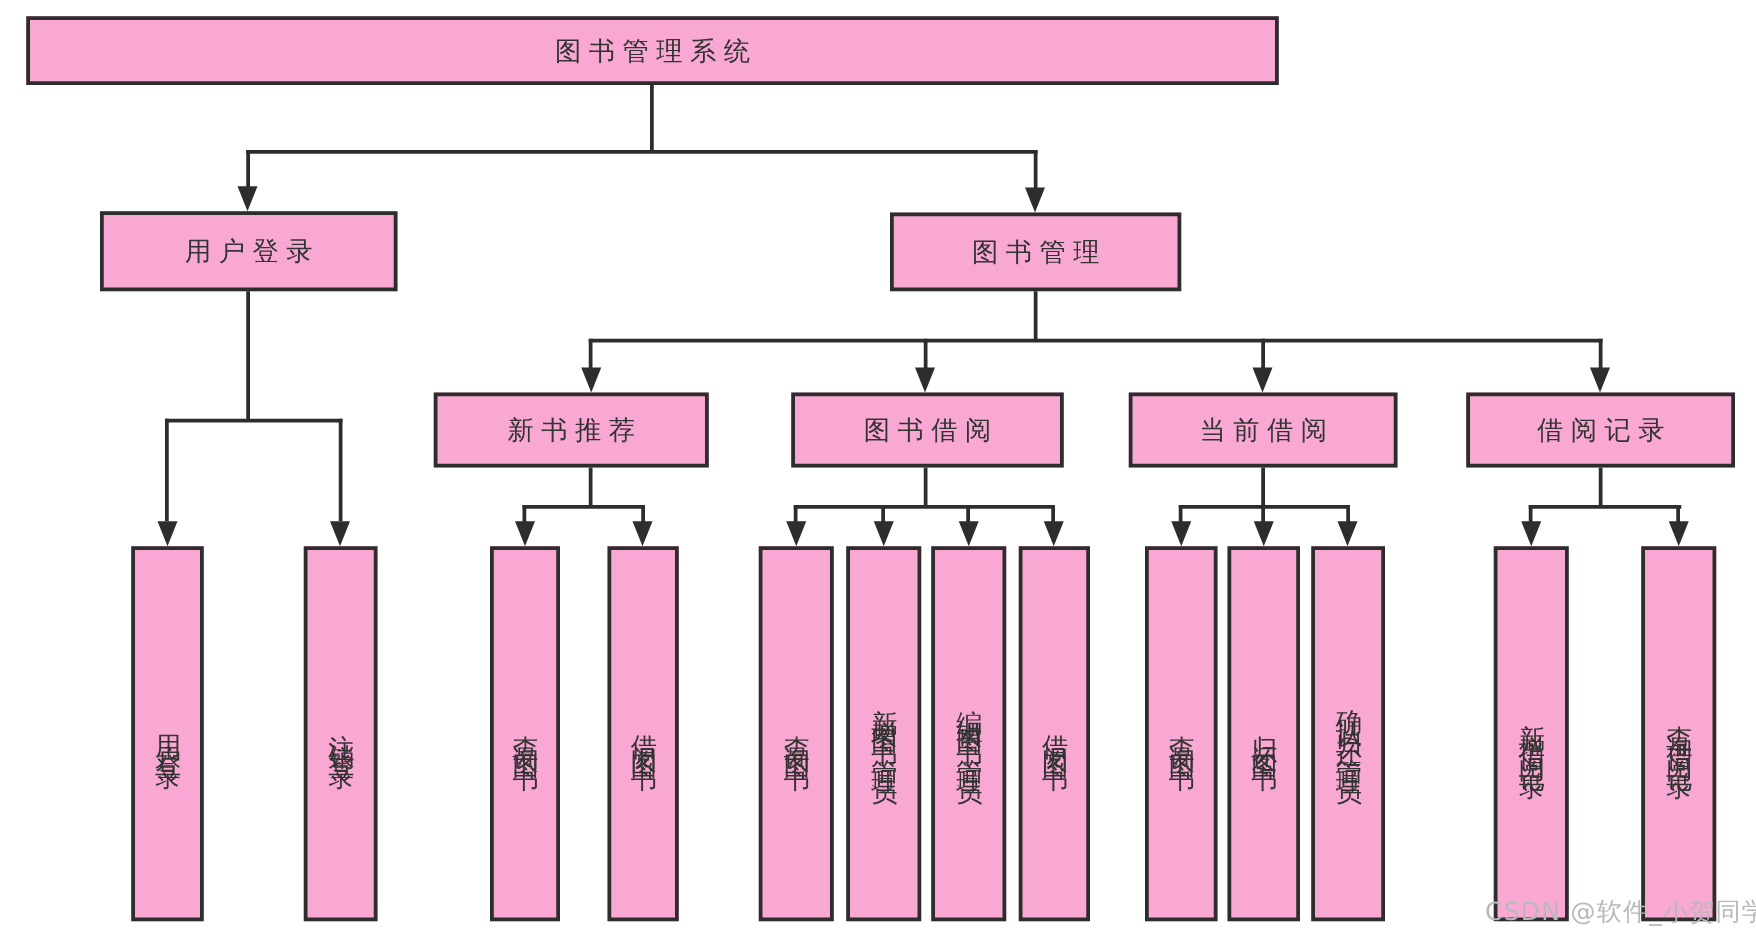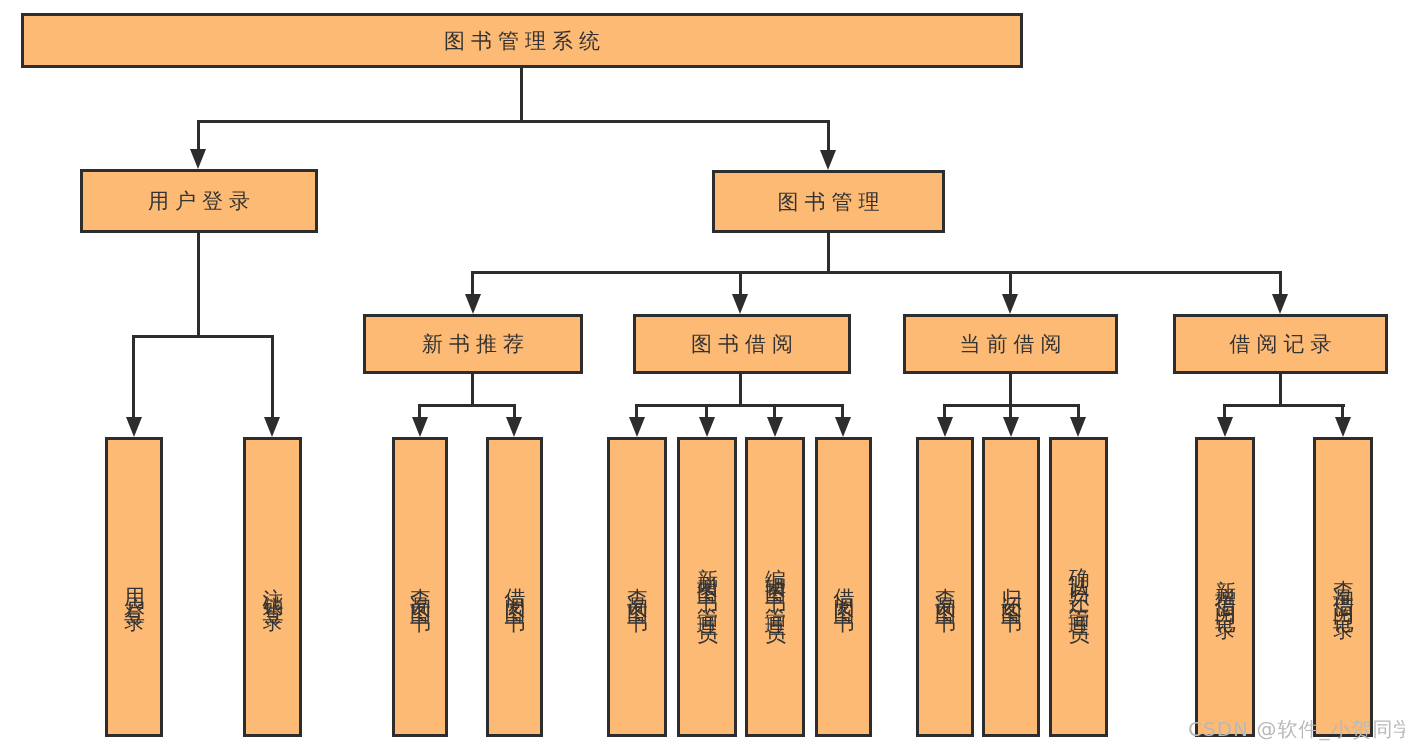--- a/index.html
+++ b/index.html
@@ -1,21 +1,21 @@
 <!DOCTYPE html>
 <html><head>
 <meta charset="utf-8">
 <style>
   html,body{margin:0;padding:0;background:#ffffff;}
   body{font-family:"DejaVu Sans","Liberation Sans",sans-serif;}
   #canvas{position:relative;width:1405px;height:747px;background:#ffffff;overflow:hidden;}
 
   .box{
     position:absolute;
-    background:#fdba74;
+    background:#f9a8d4;
     border:3px solid #2d2d2d;
     box-sizing:border-box;
     display:flex;
     align-items:center;
     justify-content:center;
     color:#333333;
     font-size:21px;
   }
   .hlabel{letter-spacing:6px;text-indent:6px;white-space:nowrap;}
   .leaf{top:437px;height:300px;}
@@ -80,21 +80,21 @@
   <div class="hl" style="left:471px;top:271px;width:811px;"></div>
   <div class="vl" style="left:471px;top:271px;height:25px;"></div>
   <div class="arrow" style="left:465px;top:294px;"></div>
   <div class="vl" style="left:739px;top:271px;height:25px;"></div>
   <div class="arrow" style="left:732px;top:294px;"></div>
   <div class="vl" style="left:1009px;top:271px;height:25px;"></div>
   <div class="arrow" style="left:1002px;top:294px;"></div>
   <div class="vl" style="left:1279px;top:271px;height:25px;"></div>
   <div class="arrow" style="left:1272px;top:294px;"></div>
 
-  <div class="box lvl3" style="left:363px;width:220px;">
+  <div class="box lvl3" style="left:347px;width:220px;">
     <span class="hlabel">新书推荐</span>
   </div>
   <div class="box lvl3" style="left:903px;width:215px;">
     <span class="hlabel">当前借阅</span>
   </div>
   <div class="box lvl3" style="left:633px;width:218px;">
     <span class="hlabel">图书借阅</span>
   </div>
   <div class="box lvl3" style="left:1173px;width:215px;">
     <span class="hlabel">借阅记录</span>

